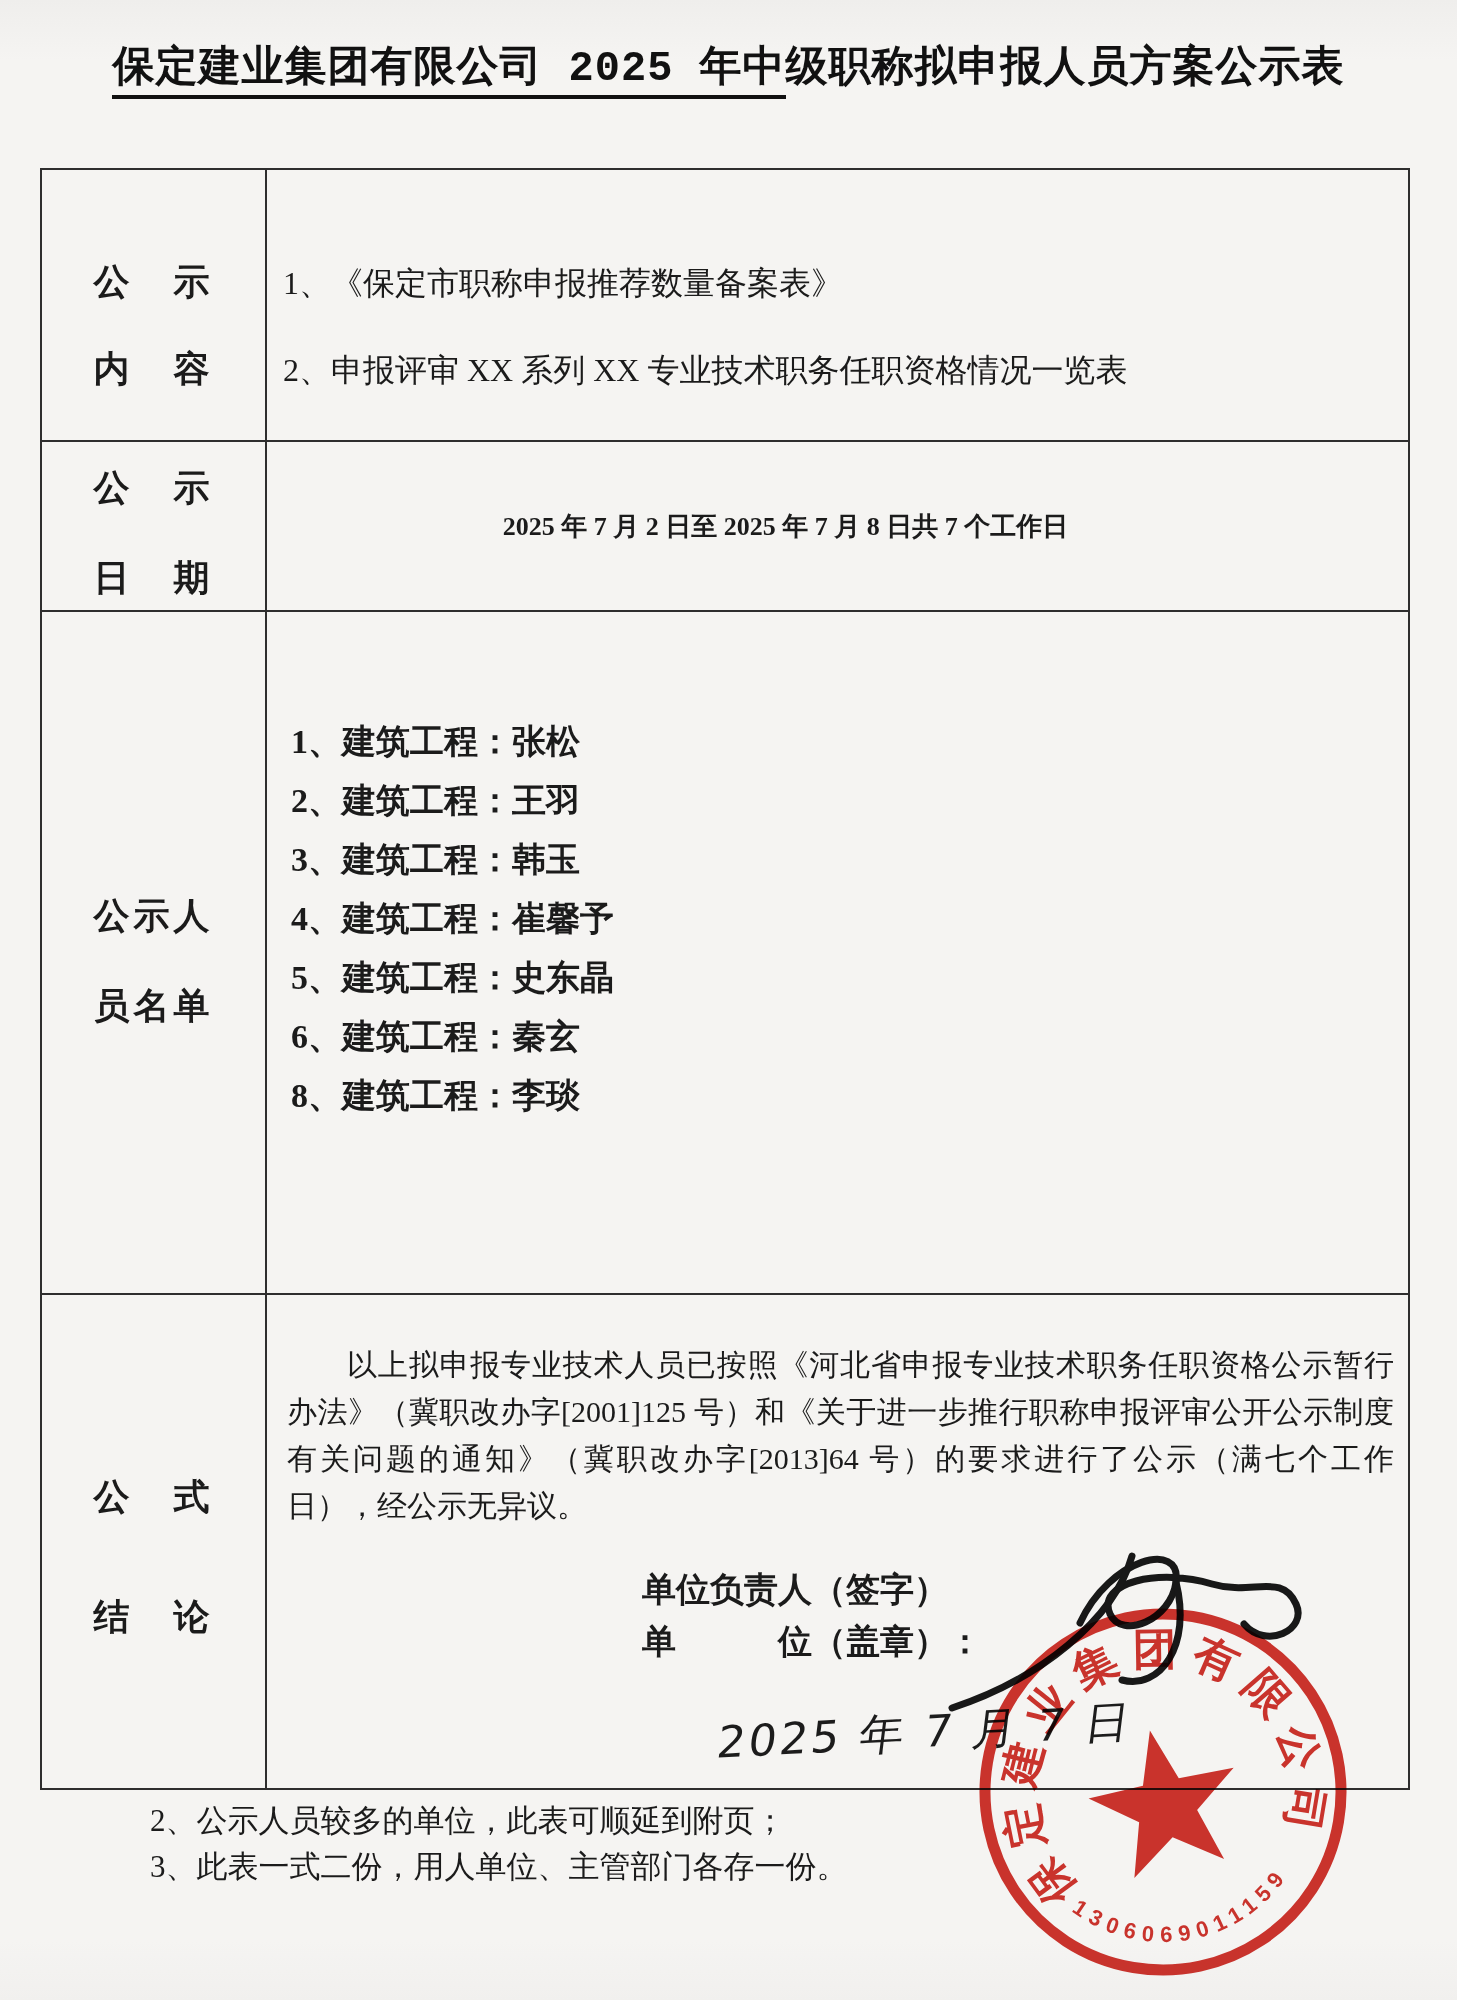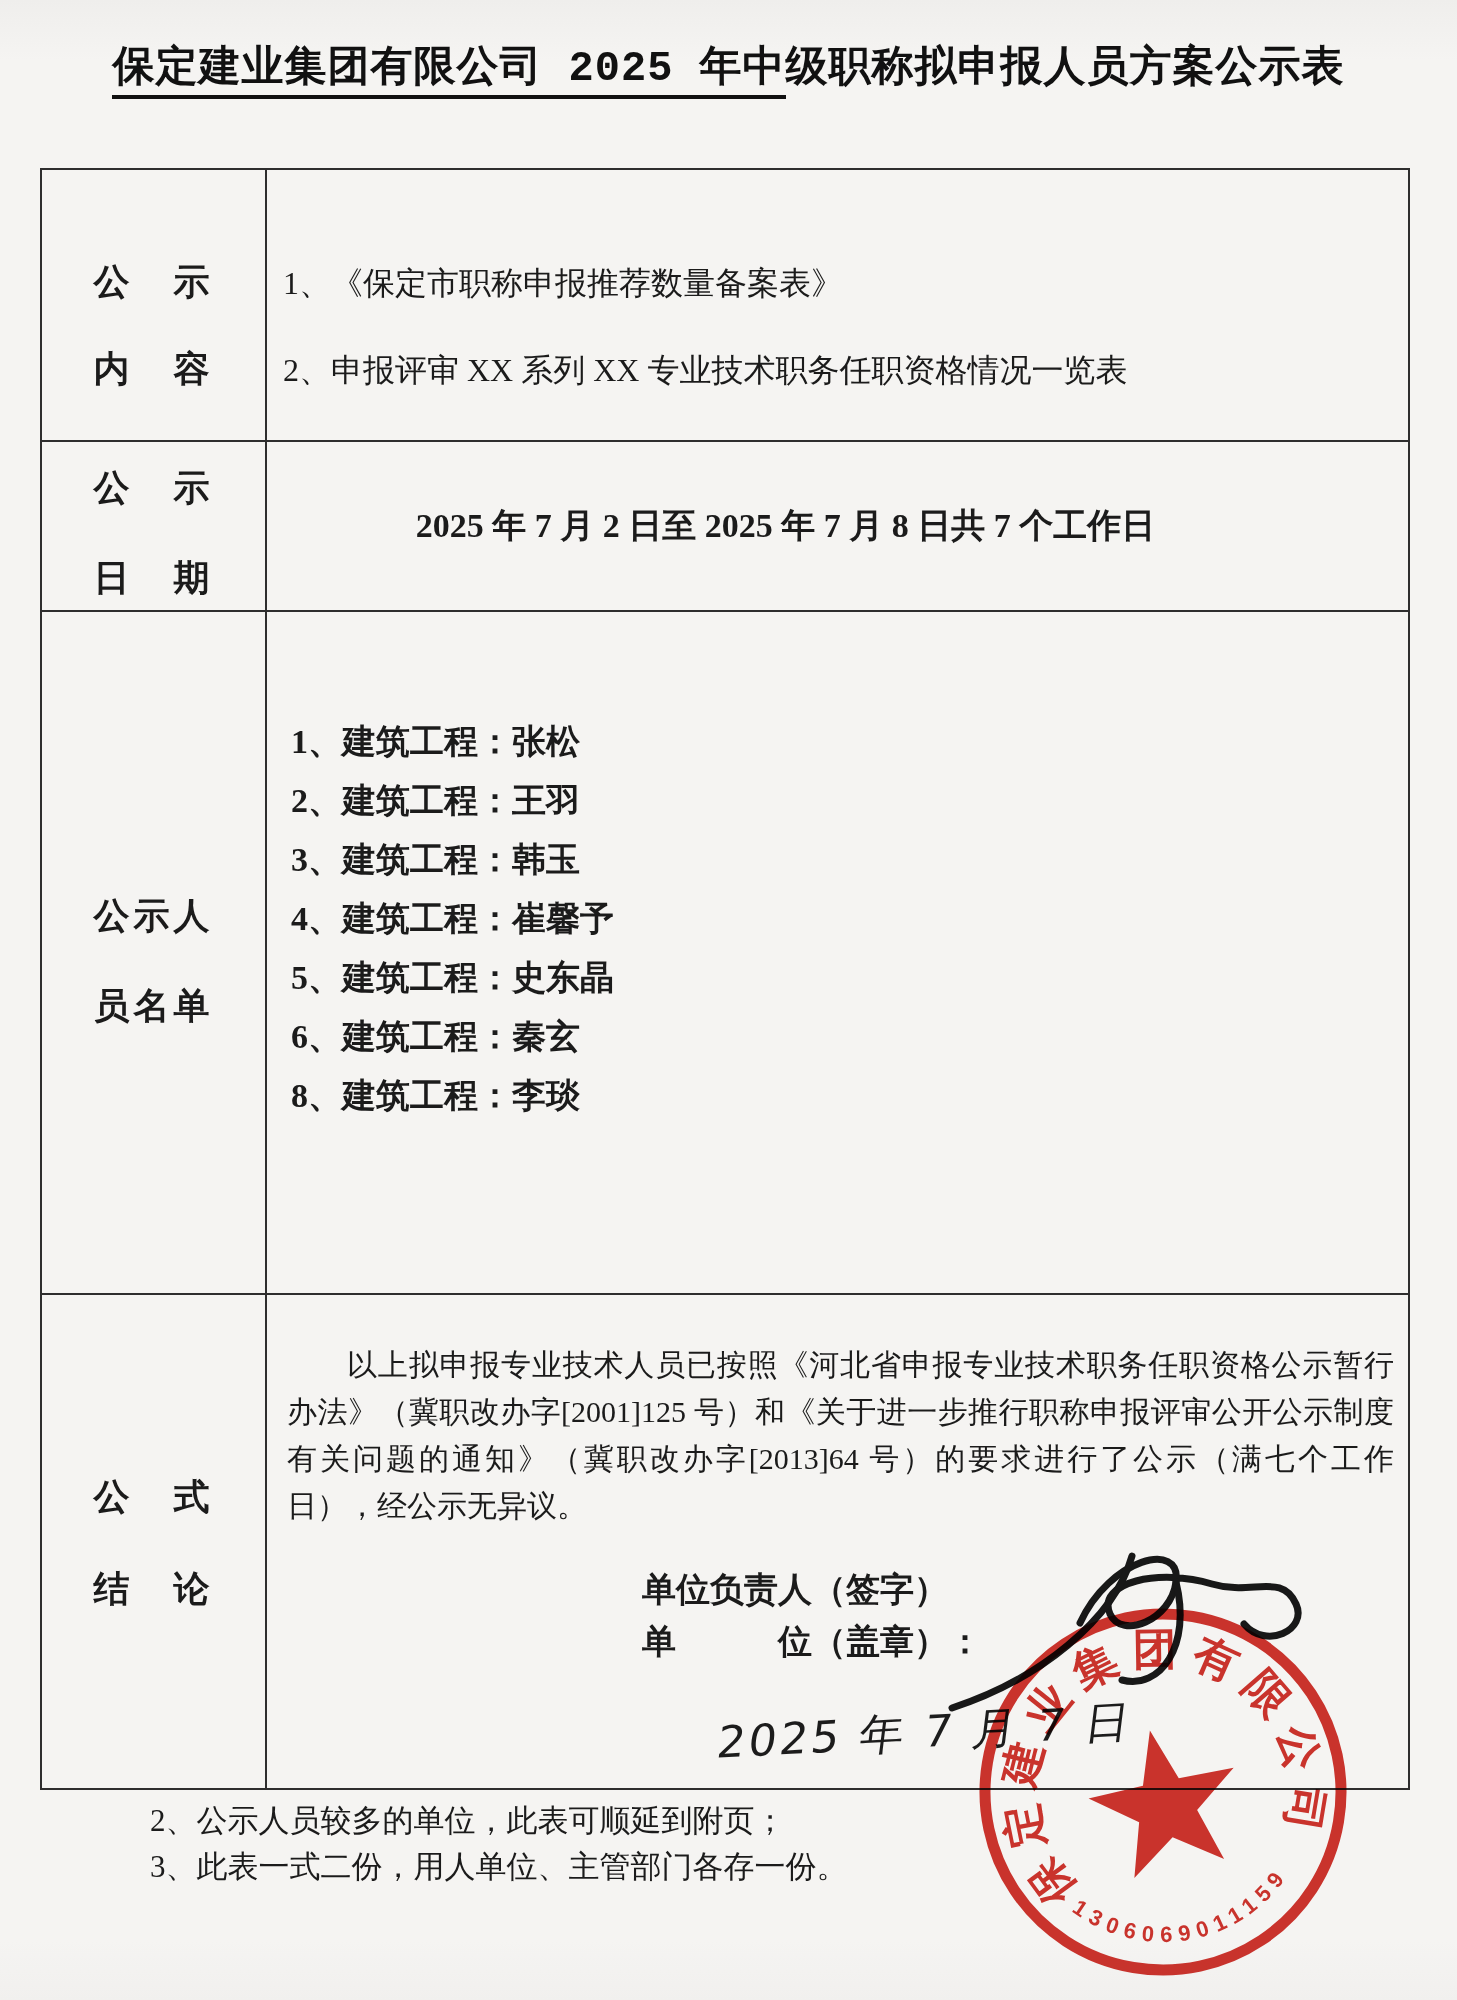--- a/index.html
+++ b/index.html
@@ -21,25 +21,25 @@
     border:2px solid #2e2e2e;
     display:grid; grid-template-columns:225px 1fr; grid-template-rows:272px 170px 683px 1fr;
   }
   .cell{ box-sizing:border-box; }
   .lab{ border-right:2px solid #2e2e2e; display:flex; flex-direction:column; align-items:center; }
   .rb{ border-bottom:2px solid #2e2e2e; }
   .lab .ll{ font-size:36px; font-weight:600; letter-spacing:4px; line-height:40px; white-space:nowrap;}
   .lab1{ padding-top:92px; row-gap:47px; }
   .lab2{ padding-top:26px; row-gap:50px; }
   .lab3{ padding-top:284px; row-gap:50px; }
-  .lab4{ padding-top:182px; row-gap:52px; }
+  .lab4{ padding-top:182px; row-gap:80px; }
   .c1{ display:flex; flex-direction:column; padding:92px 10px 0 16px; row-gap:45px; }
   .c1 .cl{ font-size:32px; line-height:42px; white-space:nowrap; }
   .c2{ display:flex; align-items:center; justify-content:center; padding-right:104px; }
-  .c2 .date{ font-size:34px; font-weight:600; white-space:nowrap; }
+  .c2 .date{ font-size:26px; font-weight:600; white-space:nowrap; }
   .c3{ padding:100px 10px 0 24px; }
   .c3 .pl{ font-size:34px; font-weight:600; line-height:59px; white-space:nowrap; }
   .c4{ position:relative; }
   .c4 .para{
     position:absolute; top:46px; left:20px; right:14px;
     font-size:30px; line-height:47px; text-indent:2em; text-align:justify;
   }
   .sig-label{ position:absolute; left:375px; font-size:34px; font-weight:600; white-space:nowrap; }
   .sl1{ top:272px; }
   .sl2{ top:324px; }

